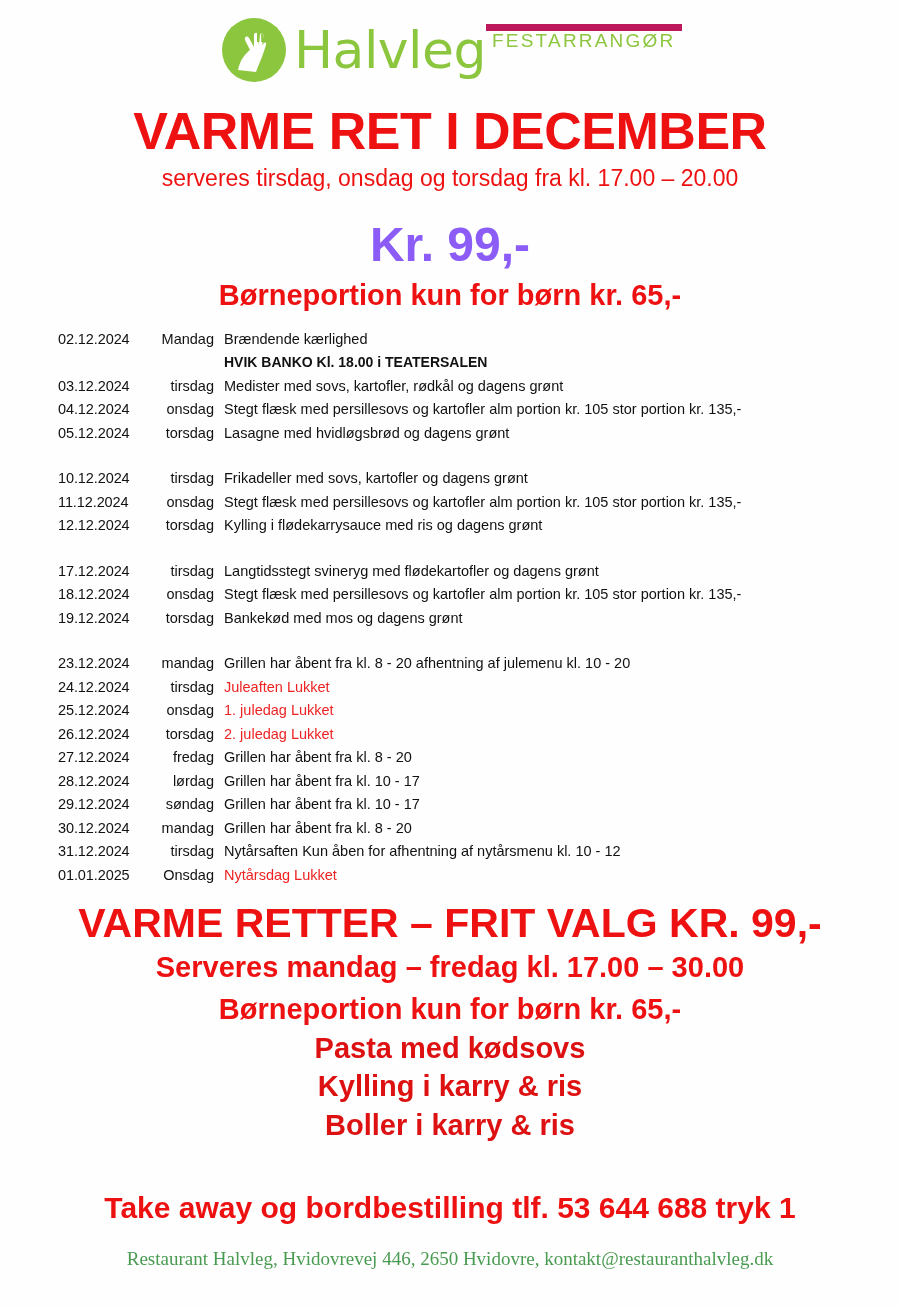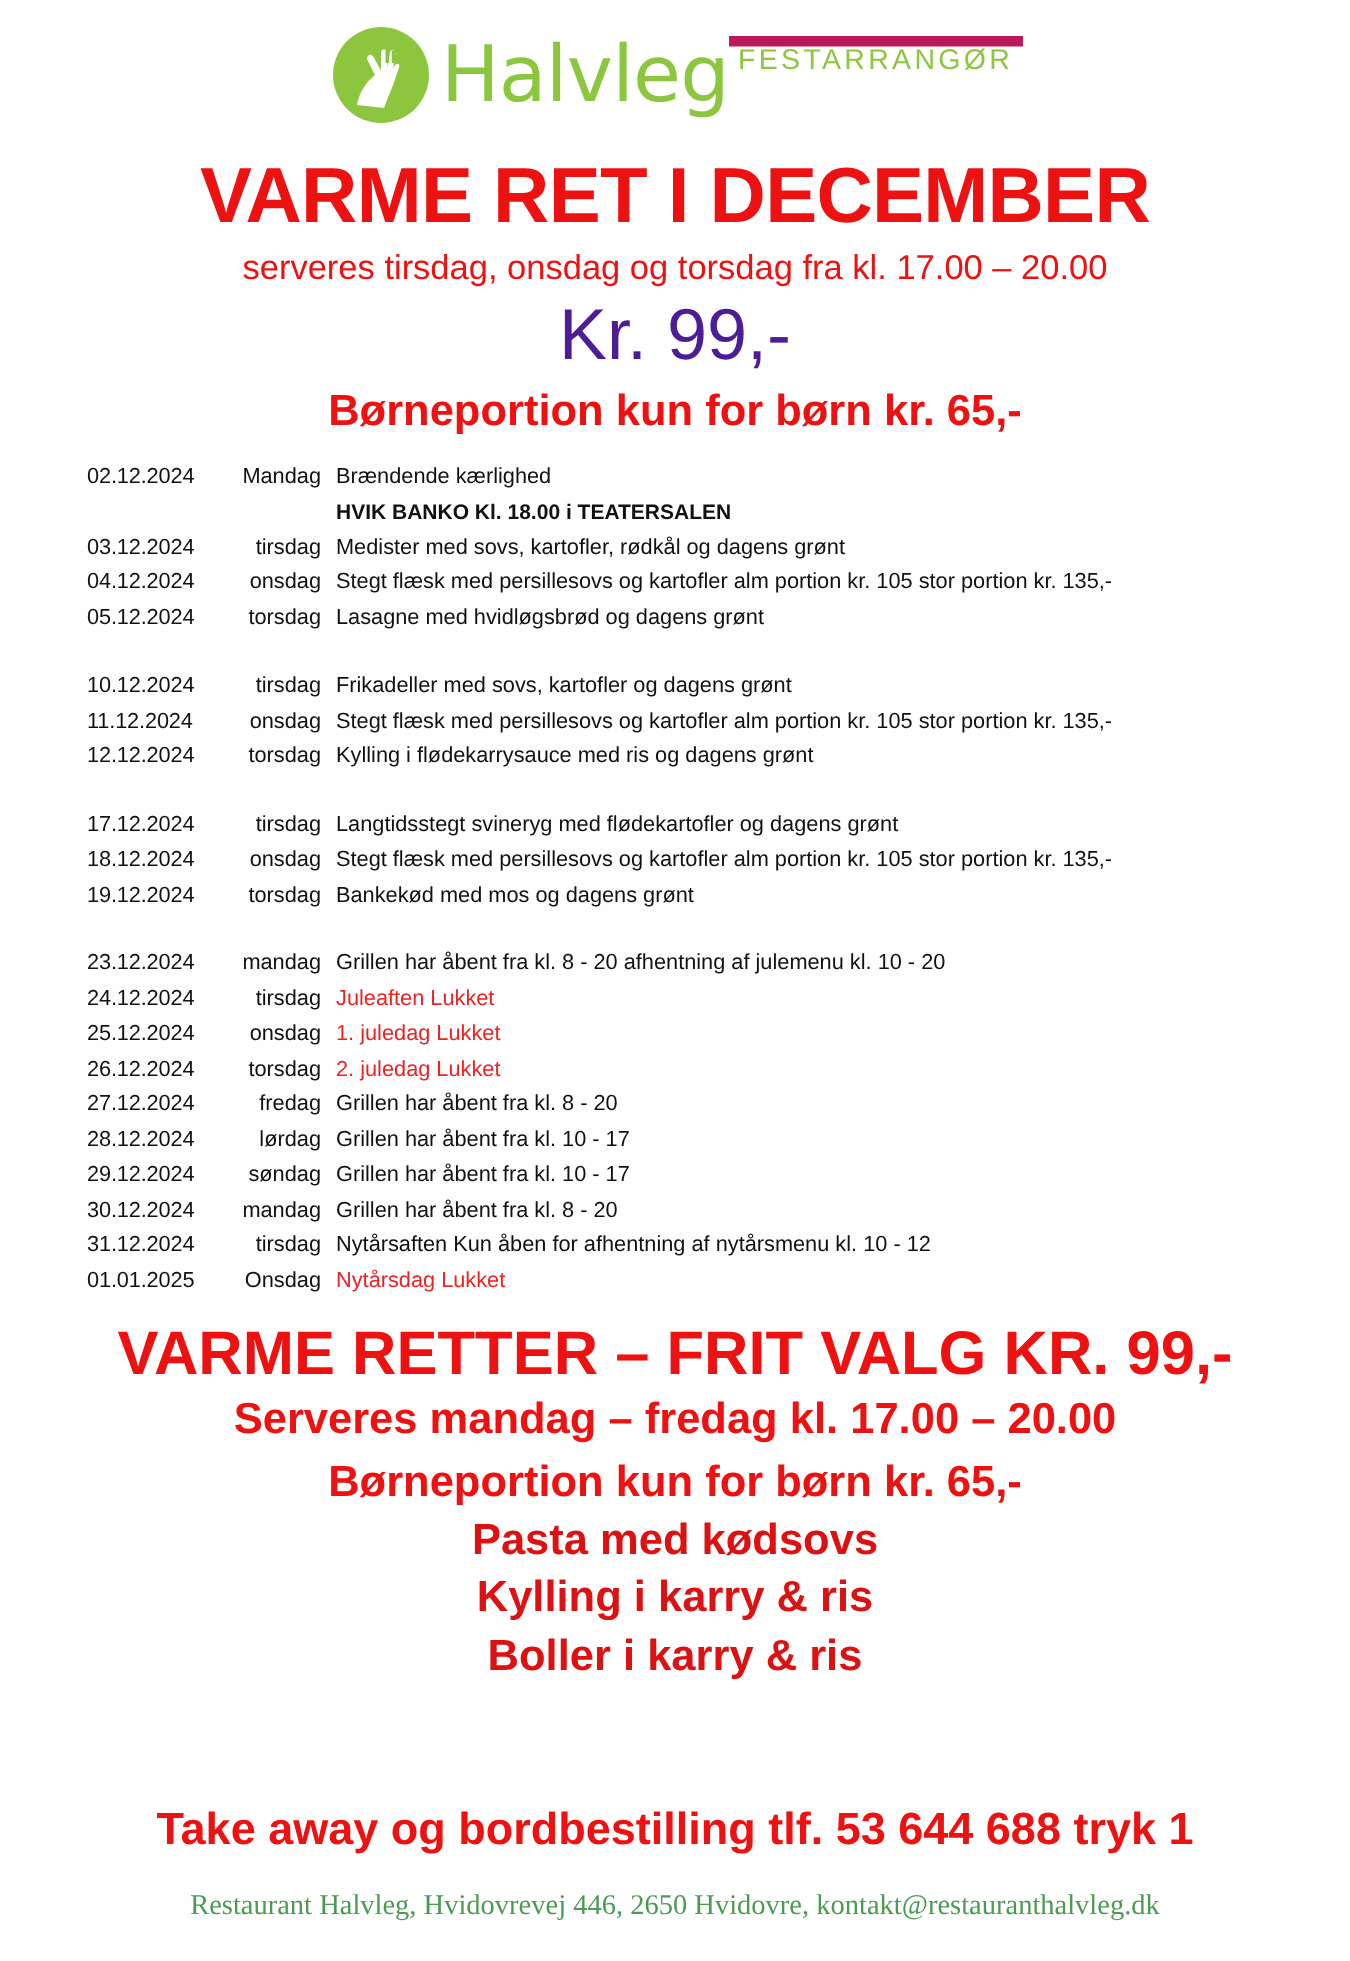--- a/index.html
+++ b/index.html
@@ -81,24 +81,24 @@
   }
   .h-sub {
     text-align: center;
     color: #ee1111;
     font-size: 23px;
     margin-top: 8px;
     line-height: 1.1;
   }
   .h-price {
     text-align: center;
-    color: #4c1d95;
-    font-weight: normal;
+    color: #8b5cf6;
+    font-weight: bold;
     font-size: 48px;
-    margin-top: 8px;
+    margin-top: 29px;
     line-height: 1.05;
   }
   .h-child {
     text-align: center;
     color: #ee1111;
     font-weight: bold;
     font-size: 29px;
     margin-top: 9px;
     line-height: 1.1;
   }
@@ -171,21 +171,21 @@
     font-weight: bold;
     font-size: 29px;
     line-height: 1.33;
   }
 
   
   .footer {
     position: absolute;
     left: 0;
     right: 0;
-    bottom: 24px;
+    bottom: 36px;
     text-align: center;
   }
   .footer-phone {
     color: #ee1111;
     font-weight: bold;
     font-size: 30px;
     line-height: 1.2;
   }
   .footer-addr {
     color: #4a9b52;
@@ -330,21 +330,21 @@
       </div>
       <div class="row">
         <span class="date">01.01.2025</span>
         <span class="day">Onsdag</span>
         <span class="desc closed">Nytårsdag Lukket</span>
       </div>
     </div>
 
   <div class="warm">
     <div class="warm-title">VARME RETTER – FRIT VALG KR. 99,-</div>
-    <div class="warm-line">Serveres mandag – fredag kl. 17.00 – 20.00</div>
+    <div class="warm-line">Serveres mandag – fredag kl. 17.00 – 30.00</div>
     <div class="warm-line">Børneportion kun for børn kr. 65,-</div>
     <div id="dish-list">
         <div class="warm-dish">Pasta med kødsovs</div>
         <div class="warm-dish">Kylling i karry &amp; ris</div>
         <div class="warm-dish">Boller i karry &amp; ris</div>
       </div>
   </div>
 
   <div class="footer">
     <div class="footer-phone">Take away og bordbestilling tlf. 53 644 688 tryk 1</div>

